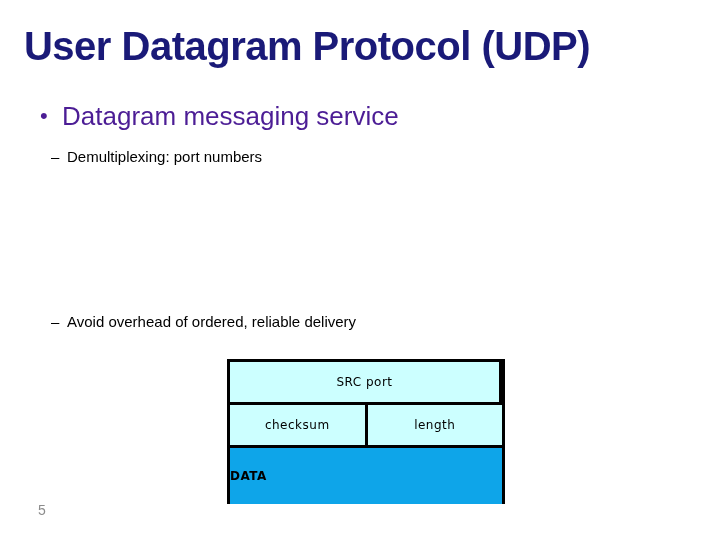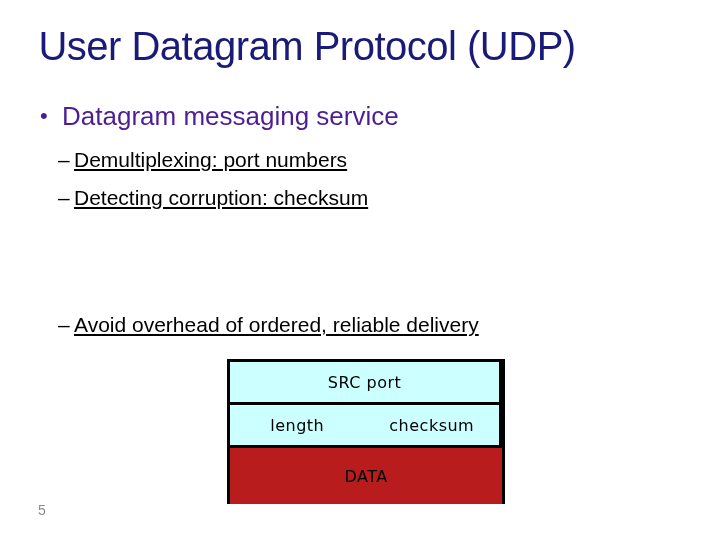--- a/index.html
+++ b/index.html
@@ -9,66 +9,65 @@
     background:#FFFFFF;
     overflow:hidden;
     font-family:"Liberation Sans", sans-serif;
     margin:0 auto;
   }
   .title {
     position:absolute;
     top:24px; left:0; width:614px;
     text-align:center;
     font-size:40px;
-    font-weight:normal;
+    font-weight:bold;
     color:#1A1A78;
     letter-spacing:-0.5px;
   }
   .line { position:absolute; white-space:nowrap; }
   .lvl1 {
     left:40px;
     font-size:26px;
     color:#4c1d95;
   }
   .lvl1 .marker { display:inline-block; width:22px; font-size:22px; vertical-align:2px; }
   .lvl2 {
-    left:58px;
-    font-size:21px;
+    left:51px;
+    font-size:15px;
     color:#000000;
-    text-decoration:underline;
   }
   .lvl2 .marker { display:inline-block; width:16px; }
   .udp-table {
     position:absolute;
     left:227px; top:359px;
     width:278px;
     border-top:3px solid #000;
     border-left:3px solid #000;
     border-right:3px solid #000;
     box-sizing:border-box;
     font-family:"DejaVu Sans", sans-serif;
-    font-size:16px;
+    font-size:12px;
     color:#000;
     letter-spacing:0.5px;
   }
   .udp-row { display:flex; }
   .udp-row.header {
     background:#CCFFFF;
     border-bottom:3px solid #000;
     height:40px;
   }
   .udp-row.header .udp-cell {
     flex:1;
     display:flex; align-items:center; justify-content:center;
   }
   .udp-row.header .udp-cell.first { border-right:3px solid #000; }
   .udp-row.data {
     height:56px;
-    background:#b91c1c;
-    display:flex; align-items:center; justify-content:center;
+    background:#0ea5e9;
+    display:flex; align-items:center; font-weight:bold;
   }
   .page-number {
     position:absolute;
     left:38px; top:502px;
     font-size:14px;
     color:#8C8C8C;
   }
 </style>
 </head>
 <body>
@@ -78,37 +77,34 @@
   <div class="title">User Datagram Protocol (UDP)</div>
 
   <div class="line lvl1" style="top:101px">
     <span class="marker">•</span><span>Datagram messaging service</span>
   </div>
 
   <div class="line lvl2" style="top:148px">
     <span class="marker">–</span><span>Demultiplexing: port numbers</span>
   </div>
 
-  <div class="line lvl2" style="top:186px">
-    <span class="marker">–</span><span>Detecting corruption: checksum</span>
-  </div>
 
 
 
   <div class="line lvl2" style="top:313px">
     <span class="marker">–</span><span>Avoid overhead of ordered, reliable delivery</span>
   </div>
 
   <div class="udp-table">
     <div class="udp-row header">
       <div class="udp-cell first">SRC port</div>
     </div>
     <div class="udp-row header">
+      <div class="udp-cell first">checksum</div>
       <div class="udp-cell">length</div>
-      <div class="udp-cell first">checksum</div>
     </div>
     <div class="udp-row data">
       <span>DATA</span>
     </div>
   </div>
 
   <div class="page-number">5</div>
 
 </div>
 

